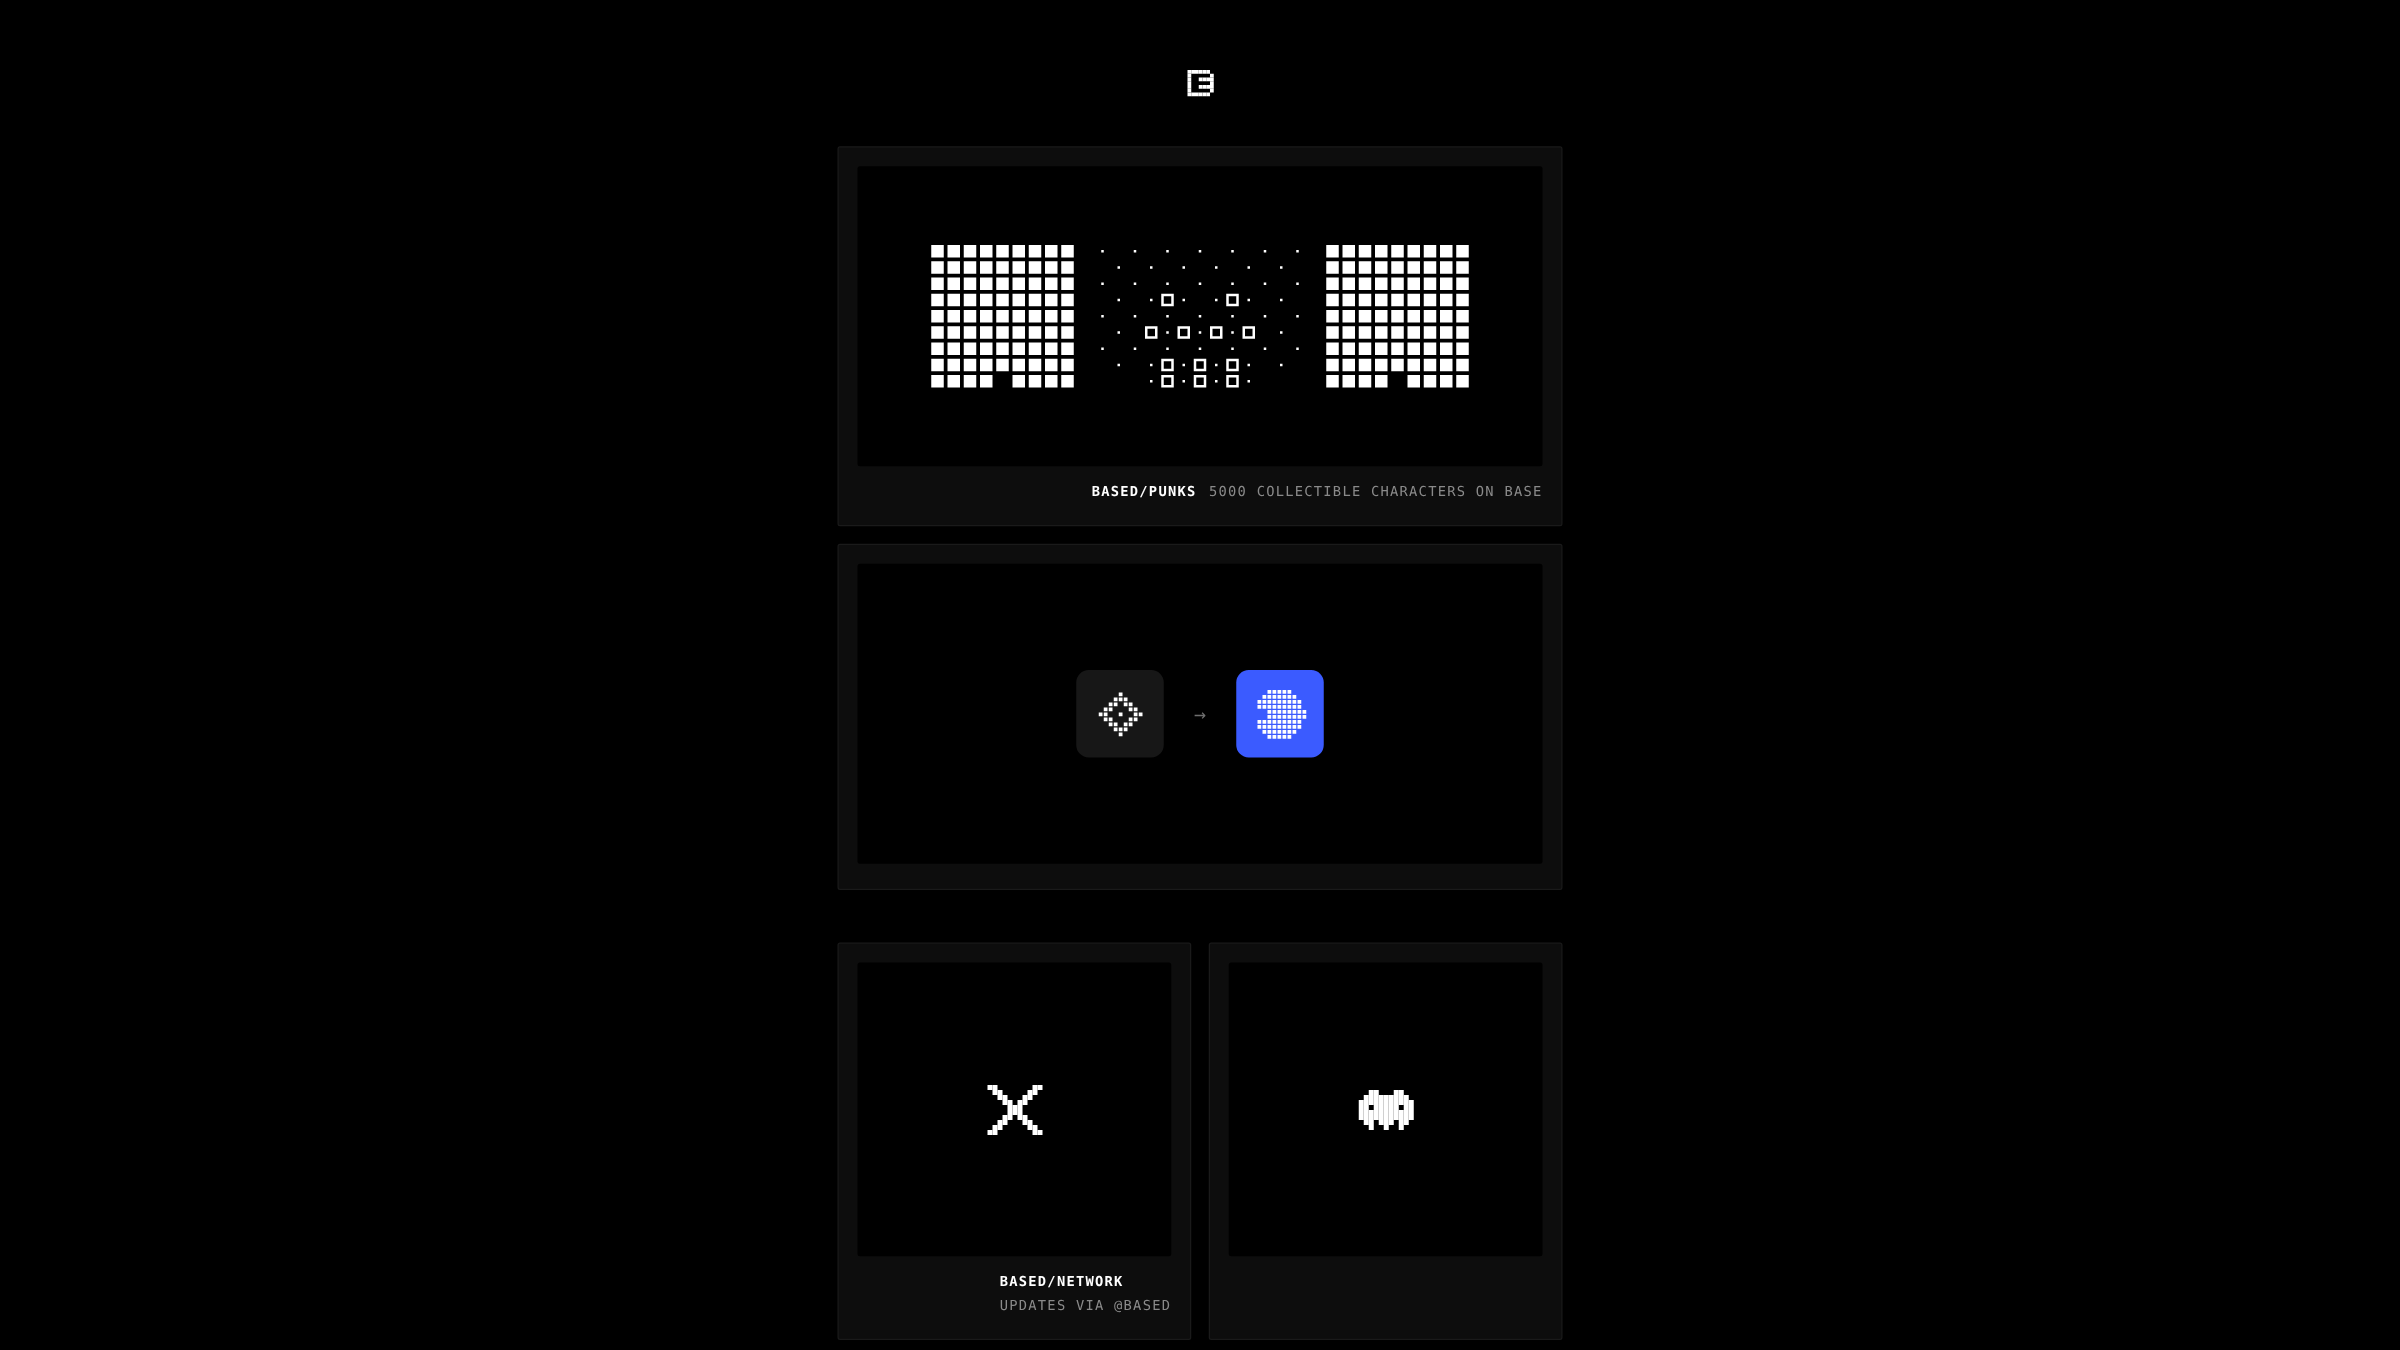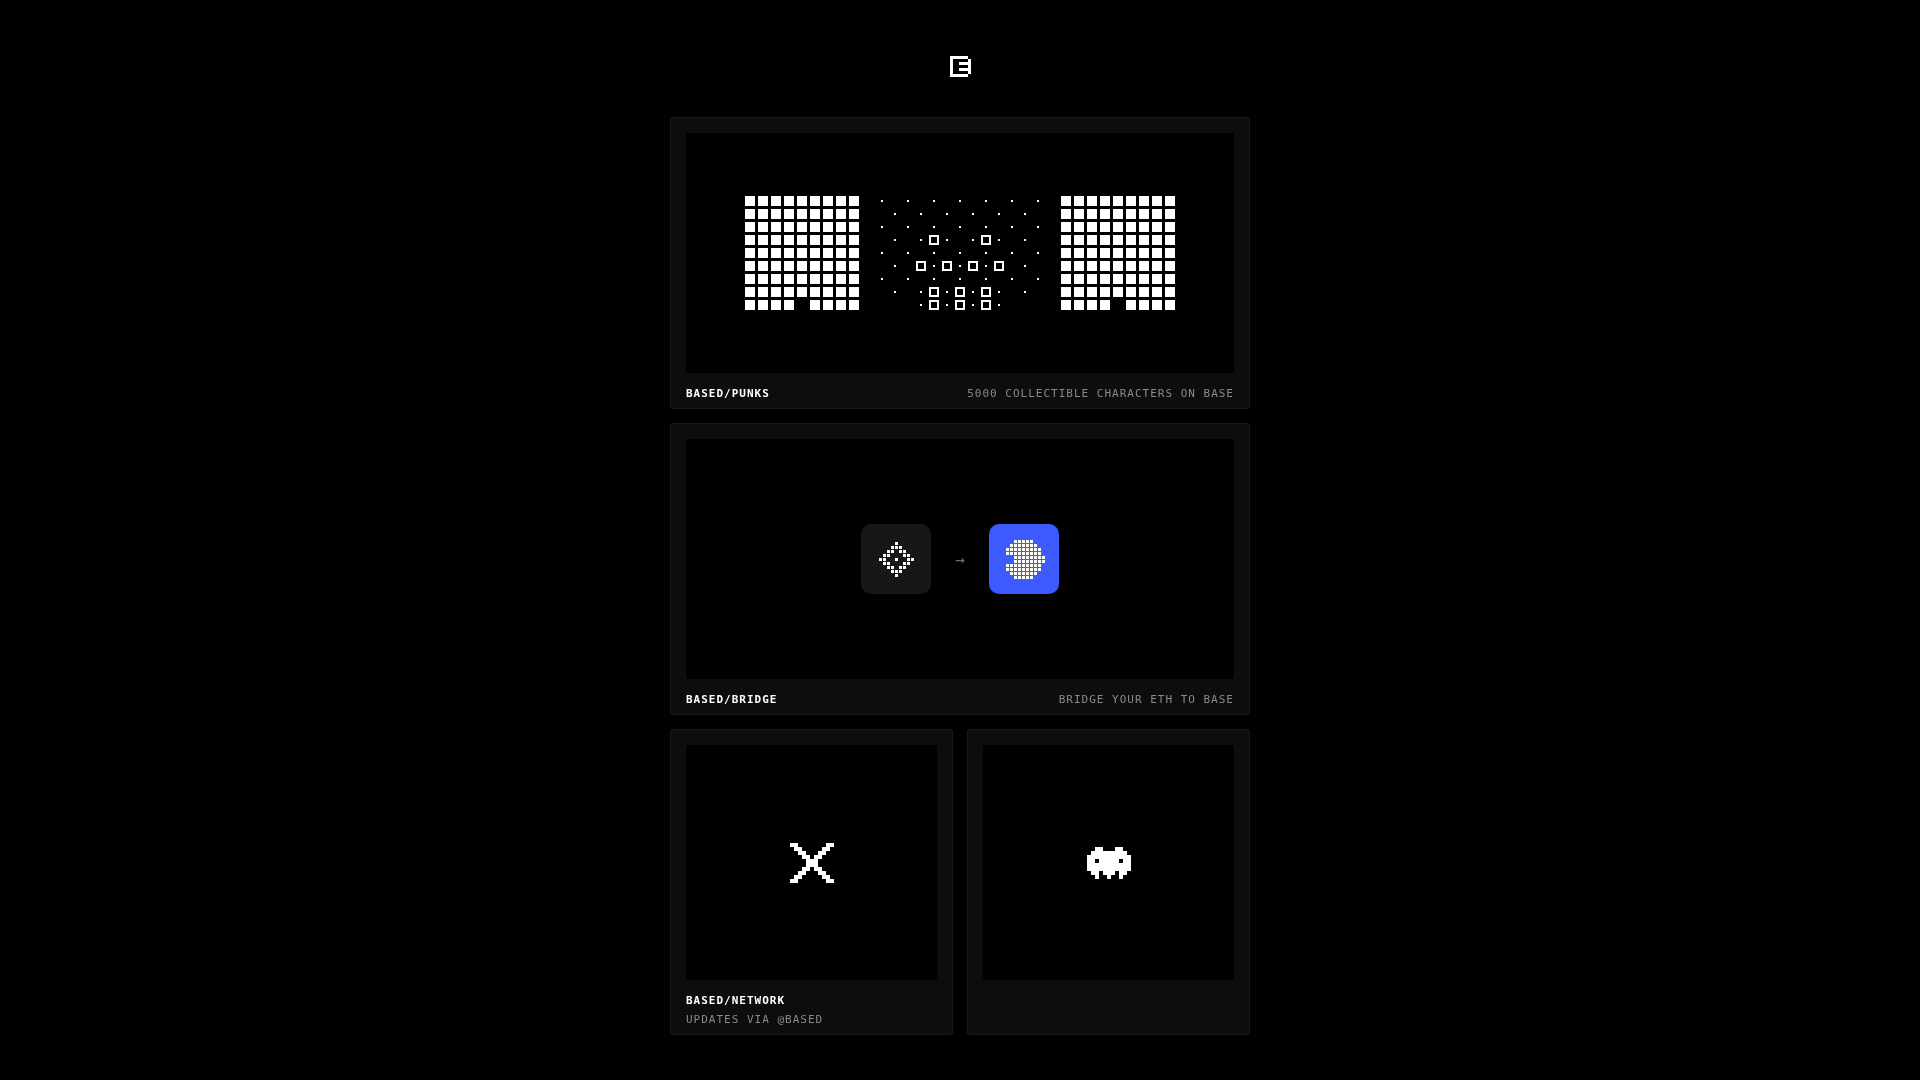--- a/index.html
+++ b/index.html
@@ -23,29 +23,31 @@
 }
 .grid{
   width:580px;
   display:flex;
   flex-direction:column;
   gap:14px;
 }
 .row{
   display:flex;
   gap:14px;
+  margin-top:28px;
 }
 .card{
   flex:1;
   background:#0d0d0d;
   border:1px solid #1a1a1a;
   border-radius:2px;
-  padding:15px 15px 8px 15px;
+  padding:15px 15px 20px 15px;
   display:flex;
   flex-direction:column;
+  align-items:flex-end;
 }
 .card-canvas{
   background:#000;
   width:100%;
   display:flex;
   align-items:center;
   justify-content:center;
   border-radius:2px;
 }
 .card.full .card-canvas{height:240px}
@@ -683,24 +685,20 @@
               <div class="px f"></div>
               <div class="px f"></div>
               <div class="px f"></div>
               <div class="px"></div>
               <div class="px"></div>
               <div class="px"></div>
             </div>
         </div>
       </div>
     </div>
-    <div class="card-footer">
-      <span class="card-title">BASED/BRIDGE</span>
-      <span class="card-sub">BRIDGE YOUR ETH TO BASE</span>
-    </div>
   </div>
 
   <div class="row">
     <div class="card half">
       <div class="card-canvas">
         <div class="xicon">
             <div class="px f"></div>
             <div class="px f"></div>
             <div class="px"></div>
             <div class="px"></div>

